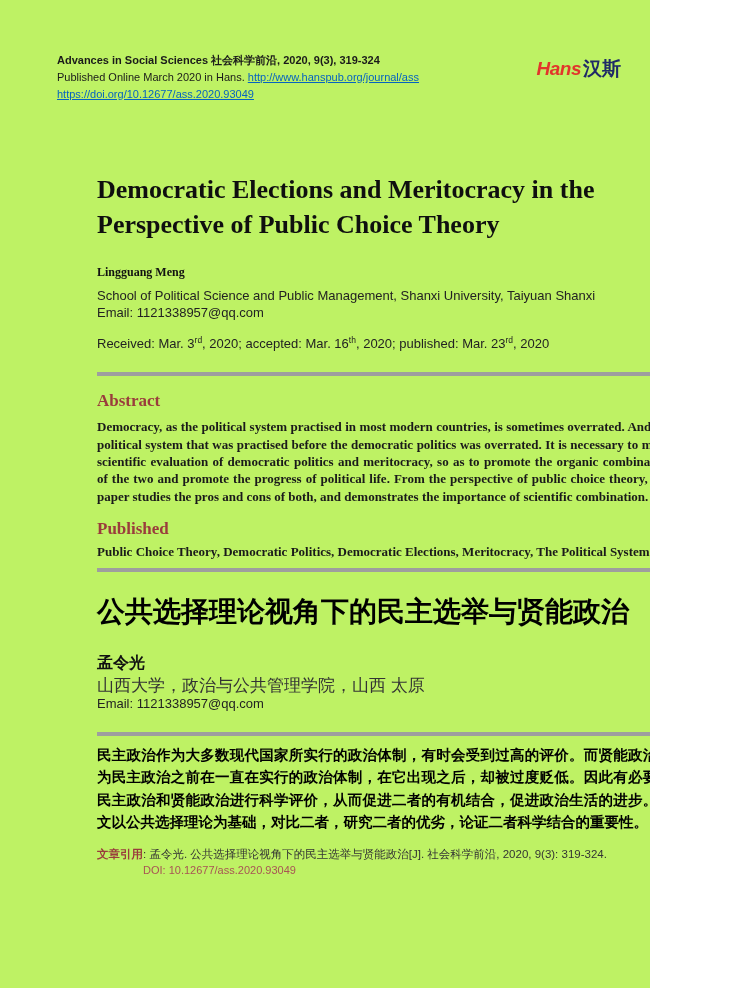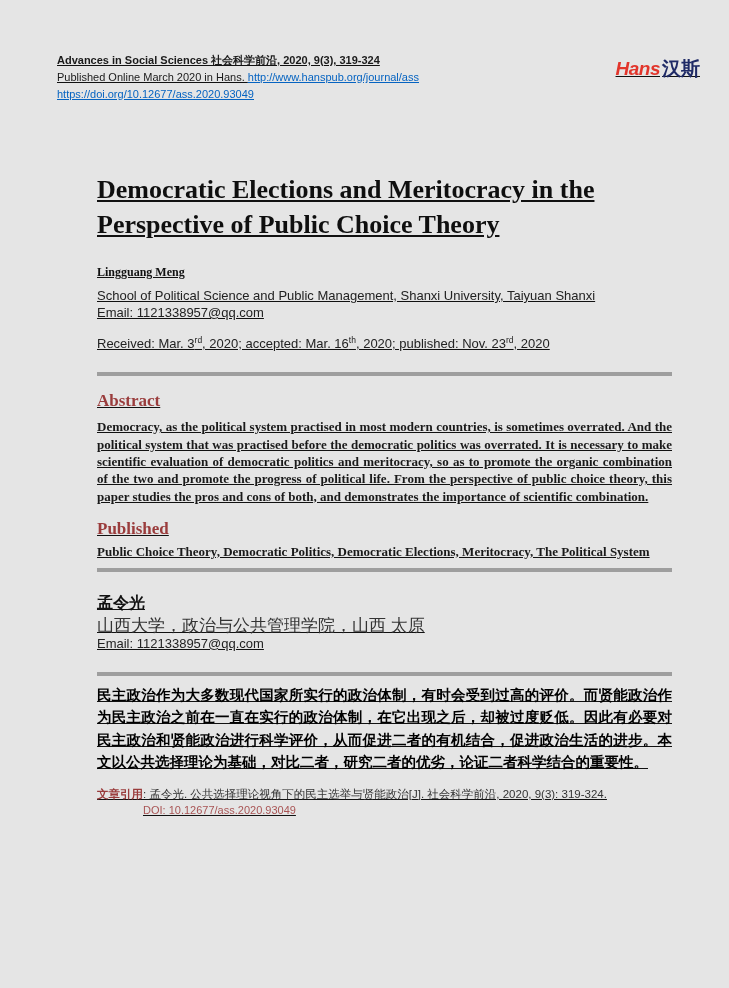--- a/index.html
+++ b/index.html
@@ -1,24 +1,23 @@
 <!DOCTYPE html>
 <html><head>
 <meta charset="utf-8">
 <style>
   html,body{margin:0;padding:0;background:#ffffff;}
   .page{
     position:relative;
-    width:729px;height:988px;
-    background:#e5e5e5;
+    width:650px;height:988px;
+    background:#bef264;
     font-family:"Liberation Sans","DejaVu Sans",sans-serif;
     color:#111;
     overflow:hidden;
     box-sizing:border-box;
-    text-decoration:underline;
   }
   
   .jheader{
     margin:52px 29px 0 57px;
     display:flex;
     justify-content:space-between;
     align-items:flex-start;
   }
   .jheader-left{font-size:11px;line-height:17px;color:#1a1a1a;}
   .jline1{margin:0;font-weight:bold;}
@@ -96,32 +95,33 @@
   </header>
 
   <main class="content">
 
     <h1 class="title-en">Democratic Elections and Meritocracy in the Perspective of Public Choice Theory</h1>
 
     <p class="author-en">Lingguang Meng</p>
     <p class="affil-en">School of Political Science and Public Management, Shanxi University, Taiyuan Shanxi</p>
     <p class="email-en">Email: 1121338957@qq.com</p>
 
-    <p class="dates-en"><span>Received: Mar. 3</span><sup>rd</sup><span>, 2020; accepted: Mar. 16</span><sup>th</sup><span>, 2020; published: Nov. 23</span><sup>rd</sup><span>, 2020</span></p>
+    <p class="dates-en"><span>Received: Mar. 3</span><sup>rd</sup><span>, 2020; accepted: Mar. 16</span><sup>th</sup><span>, 2020; published: Mar. 23</span><sup>rd</sup><span>, 2020</span></p>
 
     <hr class="rule">
 
     <h2 class="sec-heading">Abstract</h2>
     <p class="abstract-en">Democracy, as the political system practised in most modern countries, is sometimes overrated. And the political system that was practised before the democratic politics was overrated. It is necessary to make scientific evaluation of democratic politics and meritocracy, so as to promote the organic combination of the two and promote the progress of political life. From the perspective of public choice theory, this paper studies the pros and cons of both, and demonstrates the importance of scientific combination.</p>
 
     <h2 class="sec-heading keywords-heading">Published</h2>
     <p class="keywords-en">Public Choice Theory, Democratic Politics, Democratic Elections, Meritocracy, The Political System</p>
 
     <hr class="rule rule2">
 
+    <h1 class="title-zh">公共选择理论视角下的民主选举与贤能政治</h1>
 
     <p class="author-zh">孟令光</p>
     <p class="affil-zh">山西大学，政治与公共管理学院，山西 太原</p>
     <p class="email-zh">Email: 1121338957@qq.com</p>
 
 
     <hr class="rule rule3">
 
     <p class="abstract-zh">民主政治作为大多数现代国家所实行的政治体制，有时会受到过高的评价。而贤能政治作为民主政治之前在一直在实行的政治体制，在它出现之后，却被过度贬低。因此有必要对民主政治和贤能政治进行科学评价，从而促进二者的有机结合，促进政治生活的进步。本文以公共选择理论为基础，对比二者，研究二者的优劣，论证二者科学结合的重要性。</p>
 

